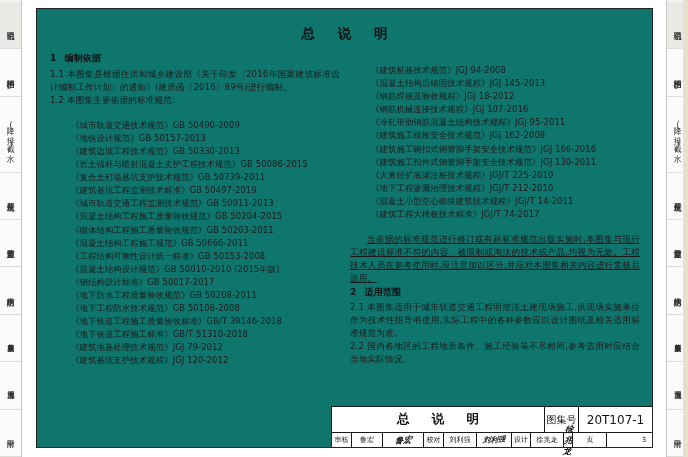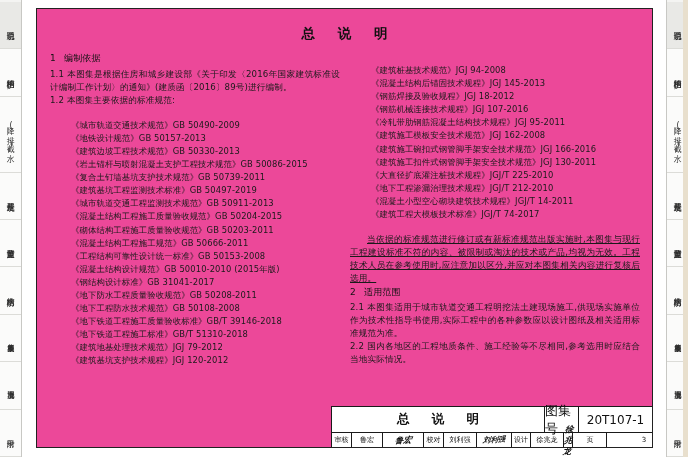--- a/index.html
+++ b/index.html
@@ -84,21 +84,21 @@
     padding: 0;
   }
 
   
   .sheet {
     position: absolute;
     left: 14px;
     top: 8px;
     right: 13px;
     bottom: 9px;
-    background: #ec4899;
+    background: #0f766e;
     border: 1.6px solid #222222;
     box-sizing: border-box;
   }
 
   .sheet-inner {
     position: absolute;
     inset: 0;
     padding: 0;
   }
 
@@ -122,21 +122,21 @@
     gap: 10px;
   }
   .col {
     flex: 1 1 50%;
     min-width: 0;
   }
   .col.right { padding-top: 0px; }
 
   .sec-head {
     font-size: 9px;
-    font-weight: normal;
+    font-weight: bold;
     color: #111;
     margin: 0 0 2.5px 0;
     letter-spacing: 0.2px;
   }
   .sec-head .num { margin-right: 8px; }
 
   p.para {
     font-size: 8.6px;
     line-height: 13.1px;
     color: #1a1a1a;
@@ -184,21 +184,21 @@
     font-weight: bold;
     letter-spacing: 9px;
     padding-left: 9px;
     color: #111;
     border-right: 1.1px solid #1a1a1a;
   }
   .tb-cell {
     display: flex;
     align-items: center;
     justify-content: center;
-    font-size: 13px;
+    font-size: 10px;
     color: #111;
     border-right: 1.1px solid #1a1a1a;
     box-sizing: border-box;
   }
   .tb-cell:last-child { border-right: none; }
   .tb-atlas-label { flex: 0 0 34px; }
   .tb-atlas-value { flex: 0 0 73px; font-size: 12px; }
 
   .tb-row2 {
     display: flex;
@@ -290,21 +290,21 @@
               <li>《建筑边坡工程技术规范》GB 50330-2013</li>
               <li>《岩土锚杆与喷射混凝土支护工程技术规范》GB 50086-2015</li>
               <li>《复合土钉墙基坑支护技术规范》GB 50739-2011</li>
               <li>《建筑基坑工程监测技术标准》GB 50497-2019</li>
               <li>《城市轨道交通工程监测技术规范》GB 50911-2013</li>
               <li>《混凝土结构工程施工质量验收规范》GB 50204-2015</li>
               <li>《砌体结构工程施工质量验收规范》GB 50203-2011</li>
               <li>《混凝土结构工程施工规范》GB 50666-2011</li>
               <li>《工程结构可靠性设计统一标准》GB 50153-2008</li>
               <li>《混凝土结构设计规范》GB 50010-2010 (2015年版)</li>
-              <li>《钢结构设计标准》GB 31041-2017</li>
+              <li>《钢结构设计标准》GB 50017-2017</li>
               <li>《地下防水工程质量验收规范》GB 50208-2011</li>
               <li>《地下工程防水技术规范》GB 50108-2008</li>
               <li>《地下铁道工程施工质量验收标准》GB/T 39146-2018</li>
               <li>《地下铁道工程施工标准》GB/T 51310-2018</li>
               <li>《建筑地基处理技术规范》JGJ 79-2012</li>
               <li>《建筑基坑支护技术规程》JGJ 120-2012</li>
             </ul>
           </div>
 
           <div class="col right">

